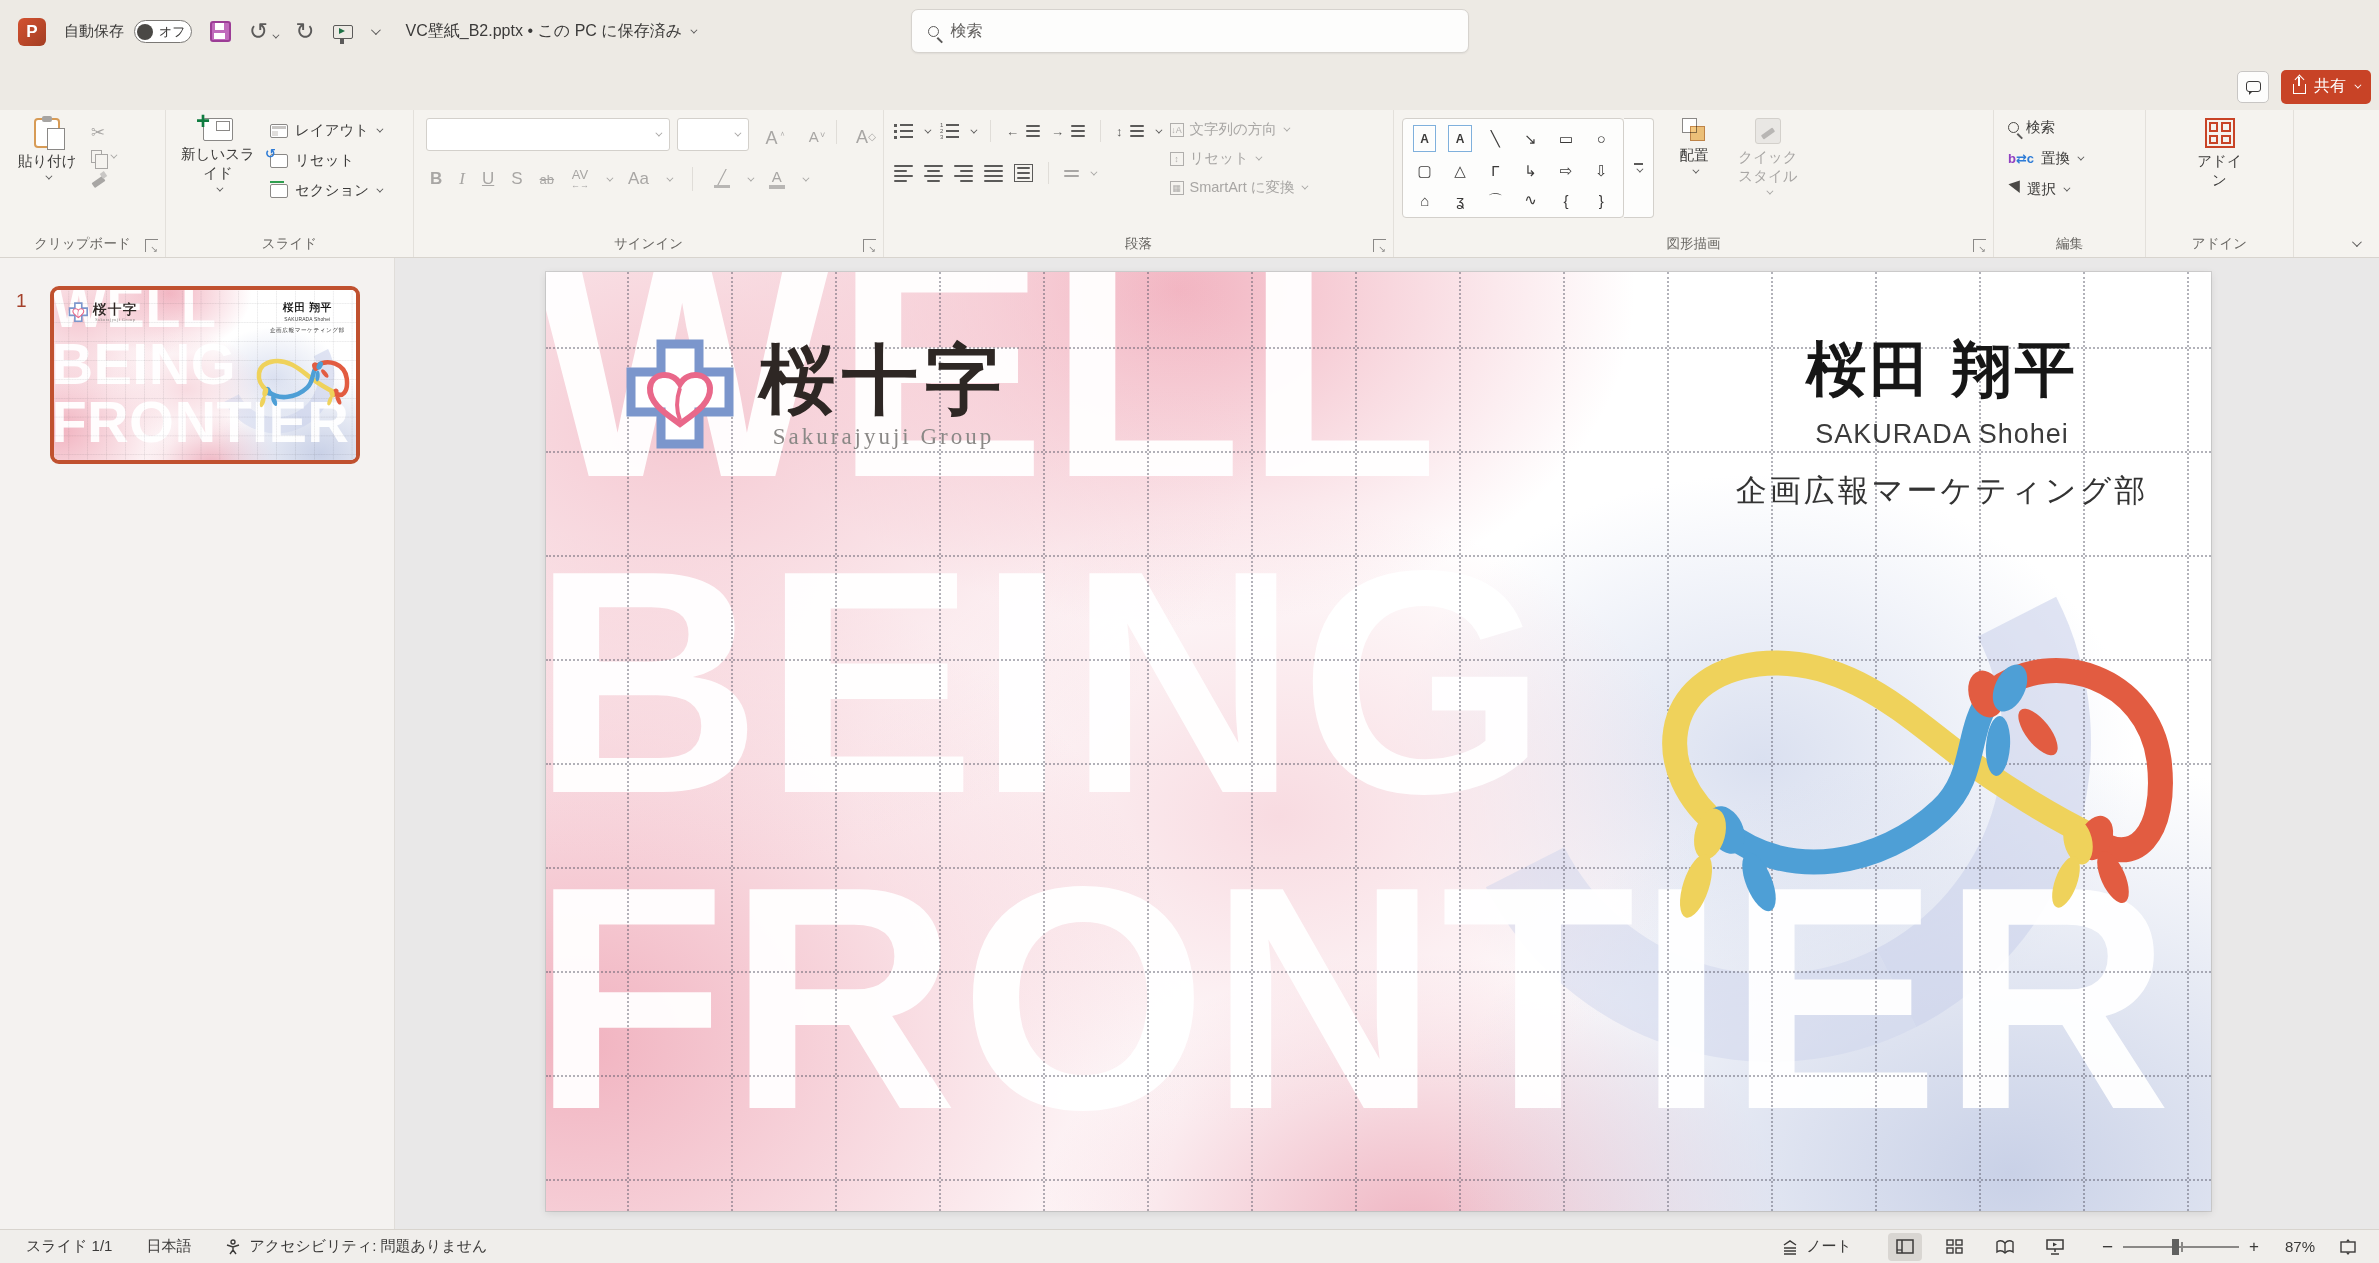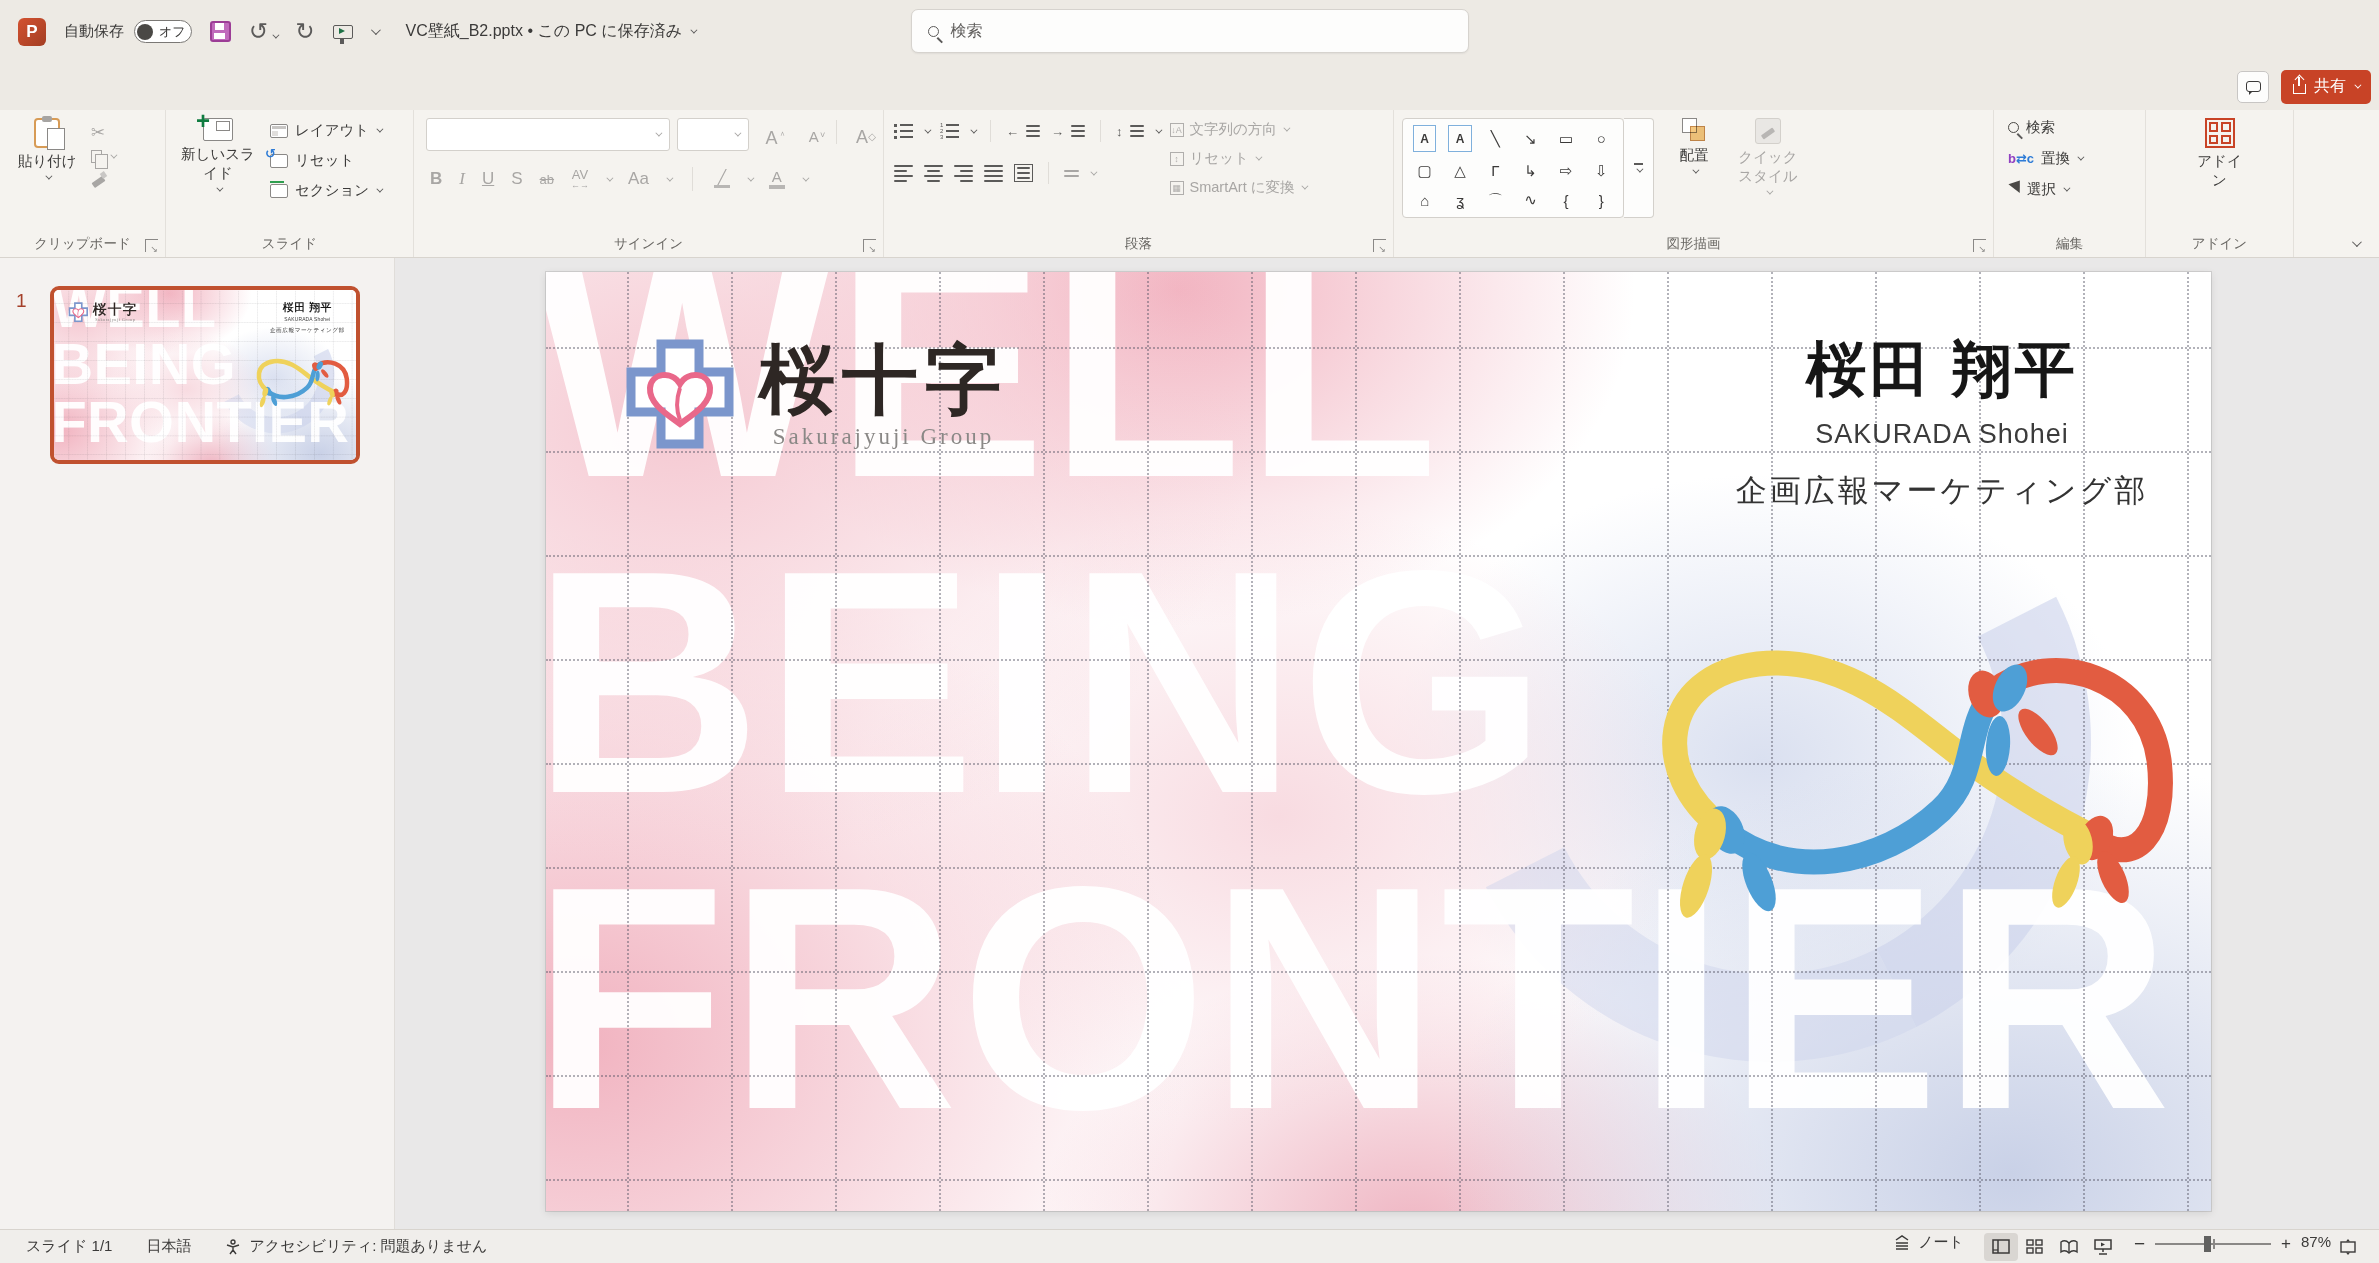--- a/index.html
+++ b/index.html
@@ -168,21 +168,21 @@
   .namecard{position:absolute;left:1046px;top:58px;width:700px;text-align:center;color:#161616;}
   .name-ja{font-size:60px;font-weight:700;letter-spacing:3px;}
   .name-en{font-size:27px;color:#3B3B3B;margin-top:8px;letter-spacing:1px;}
   .dept{font-size:31px;color:#333;margin-top:20px;letter-spacing:3px;}
   .infinity{position:absolute;left:1080px;top:362px;}
 
   
   .statusbar{position:absolute;left:0;top:1229px;width:100%;height:34px;background:#F0EEEB;border-top:1px solid #D8D4CE;display:flex;align-items:center;font-size:15px;color:#3B3A39;}
   .sb-left{display:flex;align-items:center;gap:34px;padding-left:26px;}
   .sb-acc{display:flex;align-items:center;gap:8px;}
-  .sb-right{margin-left:auto;display:flex;align-items:flex-start;padding-right:14px;}
+  .sb-right{margin-left:auto;display:flex;align-items:center;gap:16px;padding-right:14px;}
   .sb-notes{display:flex;align-items:center;gap:7px;margin-right:20px;}
   .viewbtn{width:34px;height:28px;display:flex;align-items:center;justify-content:center;border-radius:4px;}
   .viewbtn.active{background:#D9D6D2;}
   .zoomwrap{display:flex;align-items:center;gap:10px;margin-left:14px;}
   .ztrack{position:relative;width:116px;height:2px;background:#8A8886;}
   .zthumb{position:absolute;left:42%;top:-7px;width:7px;height:16px;background:#616160;}
   .ztick{position:absolute;left:50%;top:-4px;width:1.6px;height:10px;background:#8A8886;}
   .zpct{font-size:15px;width:40px;text-align:right;}
 </style>
 </head>

